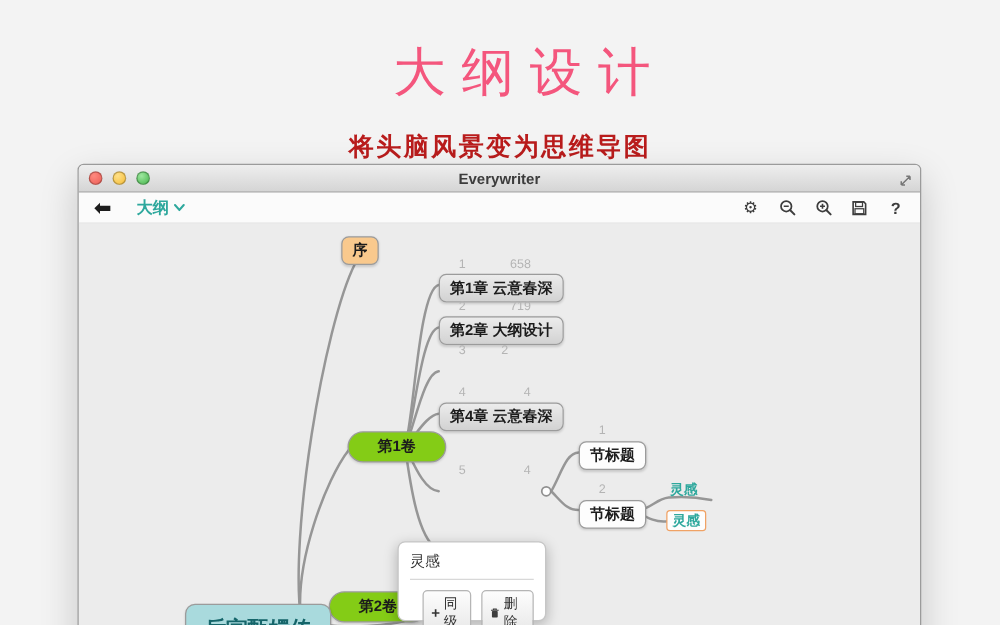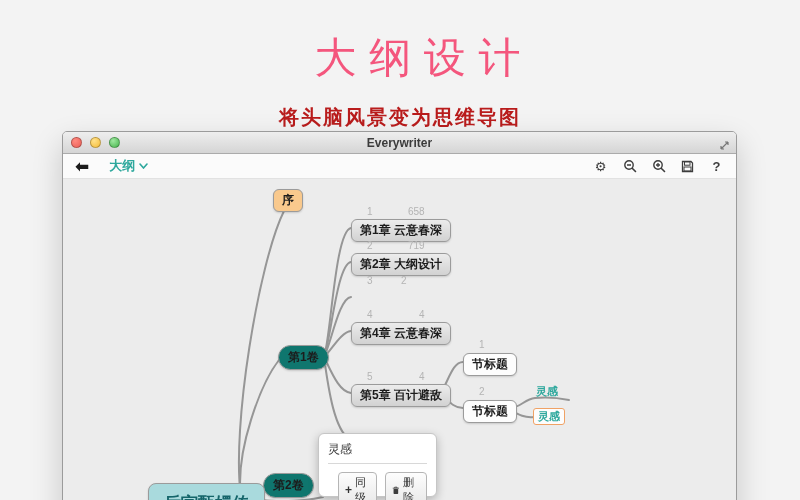--- a/index.html
+++ b/index.html
@@ -43,21 +43,21 @@
   
   .canvas { position:relative; width:675px; height:322px; background:#ececec; overflow:hidden; }
   .canvas svg.links { position:absolute; left:0; top:0; }
 
   .node { position:absolute; white-space:nowrap; font-weight:700; color:#1c1c1c;
     border:1.5px solid #9b9b9b; border-radius:6px; font-size:12px;
     padding:2px 8px; box-shadow:0 1px 2px rgba(0,0,0,.15); }
   .node.chapter { background:linear-gradient(#ececec,#d2d2d2); }
   .node.section { background:#fdfdfd; }
   .node.preface { background:#f9c98d; }
-  .node.volume  { background:#0f766e; border-radius:13px; padding:3px 9px; }
+  .node.volume  { background:#84cc16; border-radius:13px; padding:3px 23px; }
   .node.root    { background:#a9dadd; color:#15656a; font-size:17px;
     border-radius:8px; padding:8px 15px; }
   .leaf-plain { position:absolute; color:#2ea89d; font-size:11px; font-weight:700; }
   .leaf-selected { position:absolute; color:#2ea89d; font-size:11px; font-weight:700;
     background:#fdfdfd; border:1.5px solid #f0a265; border-radius:3px; padding:0 4px; }
   .num { position:absolute; color:#b4b4b4; font-size:10px; }
 
   
   .popup { position:absolute; left:255px; top:254px; width:119px; height:64px;
     background:#fff; border:1px solid #c6c6c6; border-radius:6px;
@@ -168,21 +168,20 @@
 
     <div class="num" style="left:304px; top:96px;">3</div>
     <div class="num" style="left:338px; top:96px;">2</div>
 
     <div class="num" style="left:304px; top:130px;">4</div>
     <div class="num" style="left:356px; top:130px;">4</div>
     <div class="node chapter" style="left:288px; top:143px;">第4章 云意春深</div>
 
     <div class="num" style="left:304px; top:192px;">5</div>
     <div class="num" style="left:356px; top:192px;">4</div>
-    <div class="node chapter" style="left:288px; top:205px;">第5章 百计避敌</div>
 
     <div class="node volume" style="left:215px; top:166px;">第1卷</div>
     <div class="node volume" style="left:200px; top:294px;">第2卷</div>
 
     <div class="num" style="left:416px; top:160px;">1</div>
     <div class="node section" style="left:400px; top:174px;">节标题</div>
 
     <div class="num" style="left:416px; top:207px;">2</div>
     <div class="node section" style="left:400px; top:221px;">节标题</div>
 

